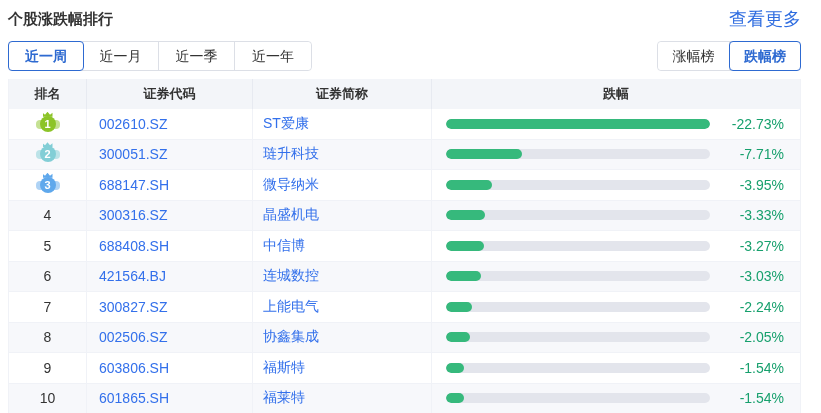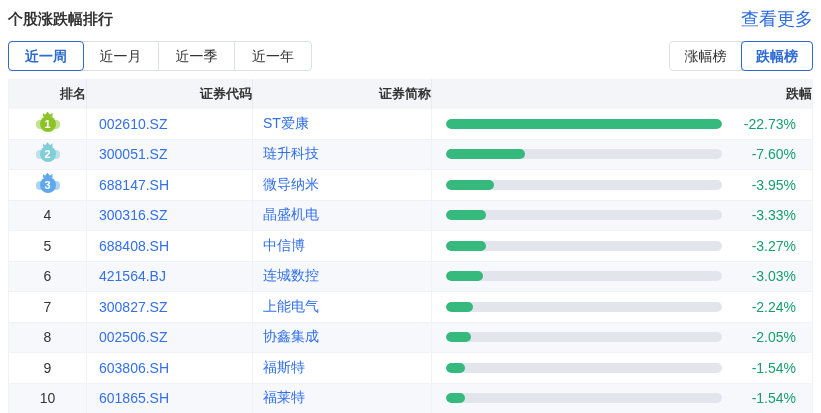--- a/index.html
+++ b/index.html
@@ -4,21 +4,21 @@
 <style>
   * { box-sizing: border-box; margin: 0; padding: 0; }
   body {
     font-family: "Liberation Sans", "DejaVu Sans", sans-serif;
     background: #fff;
   }
   .app {
     width: 821px;
     height: 413px;
     background: #fff;
-    padding: 8px 8px 0 8px;
+    padding: 8px 20px 0 8px;
     overflow: hidden;
   }
   
   .topbar {
     display: flex;
     justify-content: space-between;
     align-items: center;
     height: 22px;
     margin-bottom: 11px;
   }
@@ -67,21 +67,21 @@
   .table { width: 100%; border-left: 1px solid #f0f2f7; border-right: 1px solid #f0f2f7; }
   .thead {
     display: flex;
     align-items: center;
     height: 30px;
     background: #f3f5f9;
     font-size: 13px;
     font-weight: 700;
     color: #333;
   }
-  .thead .cell { border-right: 1px solid #e7eaf1; text-align: right; height: 100%; line-height: 30px; }
+  .thead .cell { border-right: 1px solid #e7eaf1; text-align: center; height: 100%; line-height: 30px; }
   .thead .cell:last-child { border-right: none; }
   .col-rank { width: 78px; flex: none; }
   .col-code { width: 166px; flex: none; }
   .col-name { width: 179px; flex: none; }
   .col-drop { flex: 1; }
   .trow {
     display: flex;
     align-items: center;
     height: 30.5px;
     font-size: 14px;
@@ -186,21 +186,21 @@
               <span class="circle" style="background: rgb(130, 206, 214);">2</span>
       </div>
 
     </div>
     <div class="cell col-code code-cell">300051.SZ</div>
     <div class="cell col-name name-cell">琏升科技</div>
     <div class="cell col-drop drop-cell">
       <div class="track">
         <div class="fill" style="width: 28.6406%;"></div>
       </div>
-      <div class="pct">-7.60%</div>
+      <div class="pct">-7.71%</div>
     </div>
   </div>
 
   <div class="trow">
     <div class="cell col-rank rank-cell">
       <div class="medal">
         <span class="wings" style="background: rgb(95, 168, 236);"></span>
               <span class="crown" style="background: rgb(95, 168, 236);"></span>
               <span class="circle" style="background: rgb(95, 168, 236);">3</span>
       </div>

